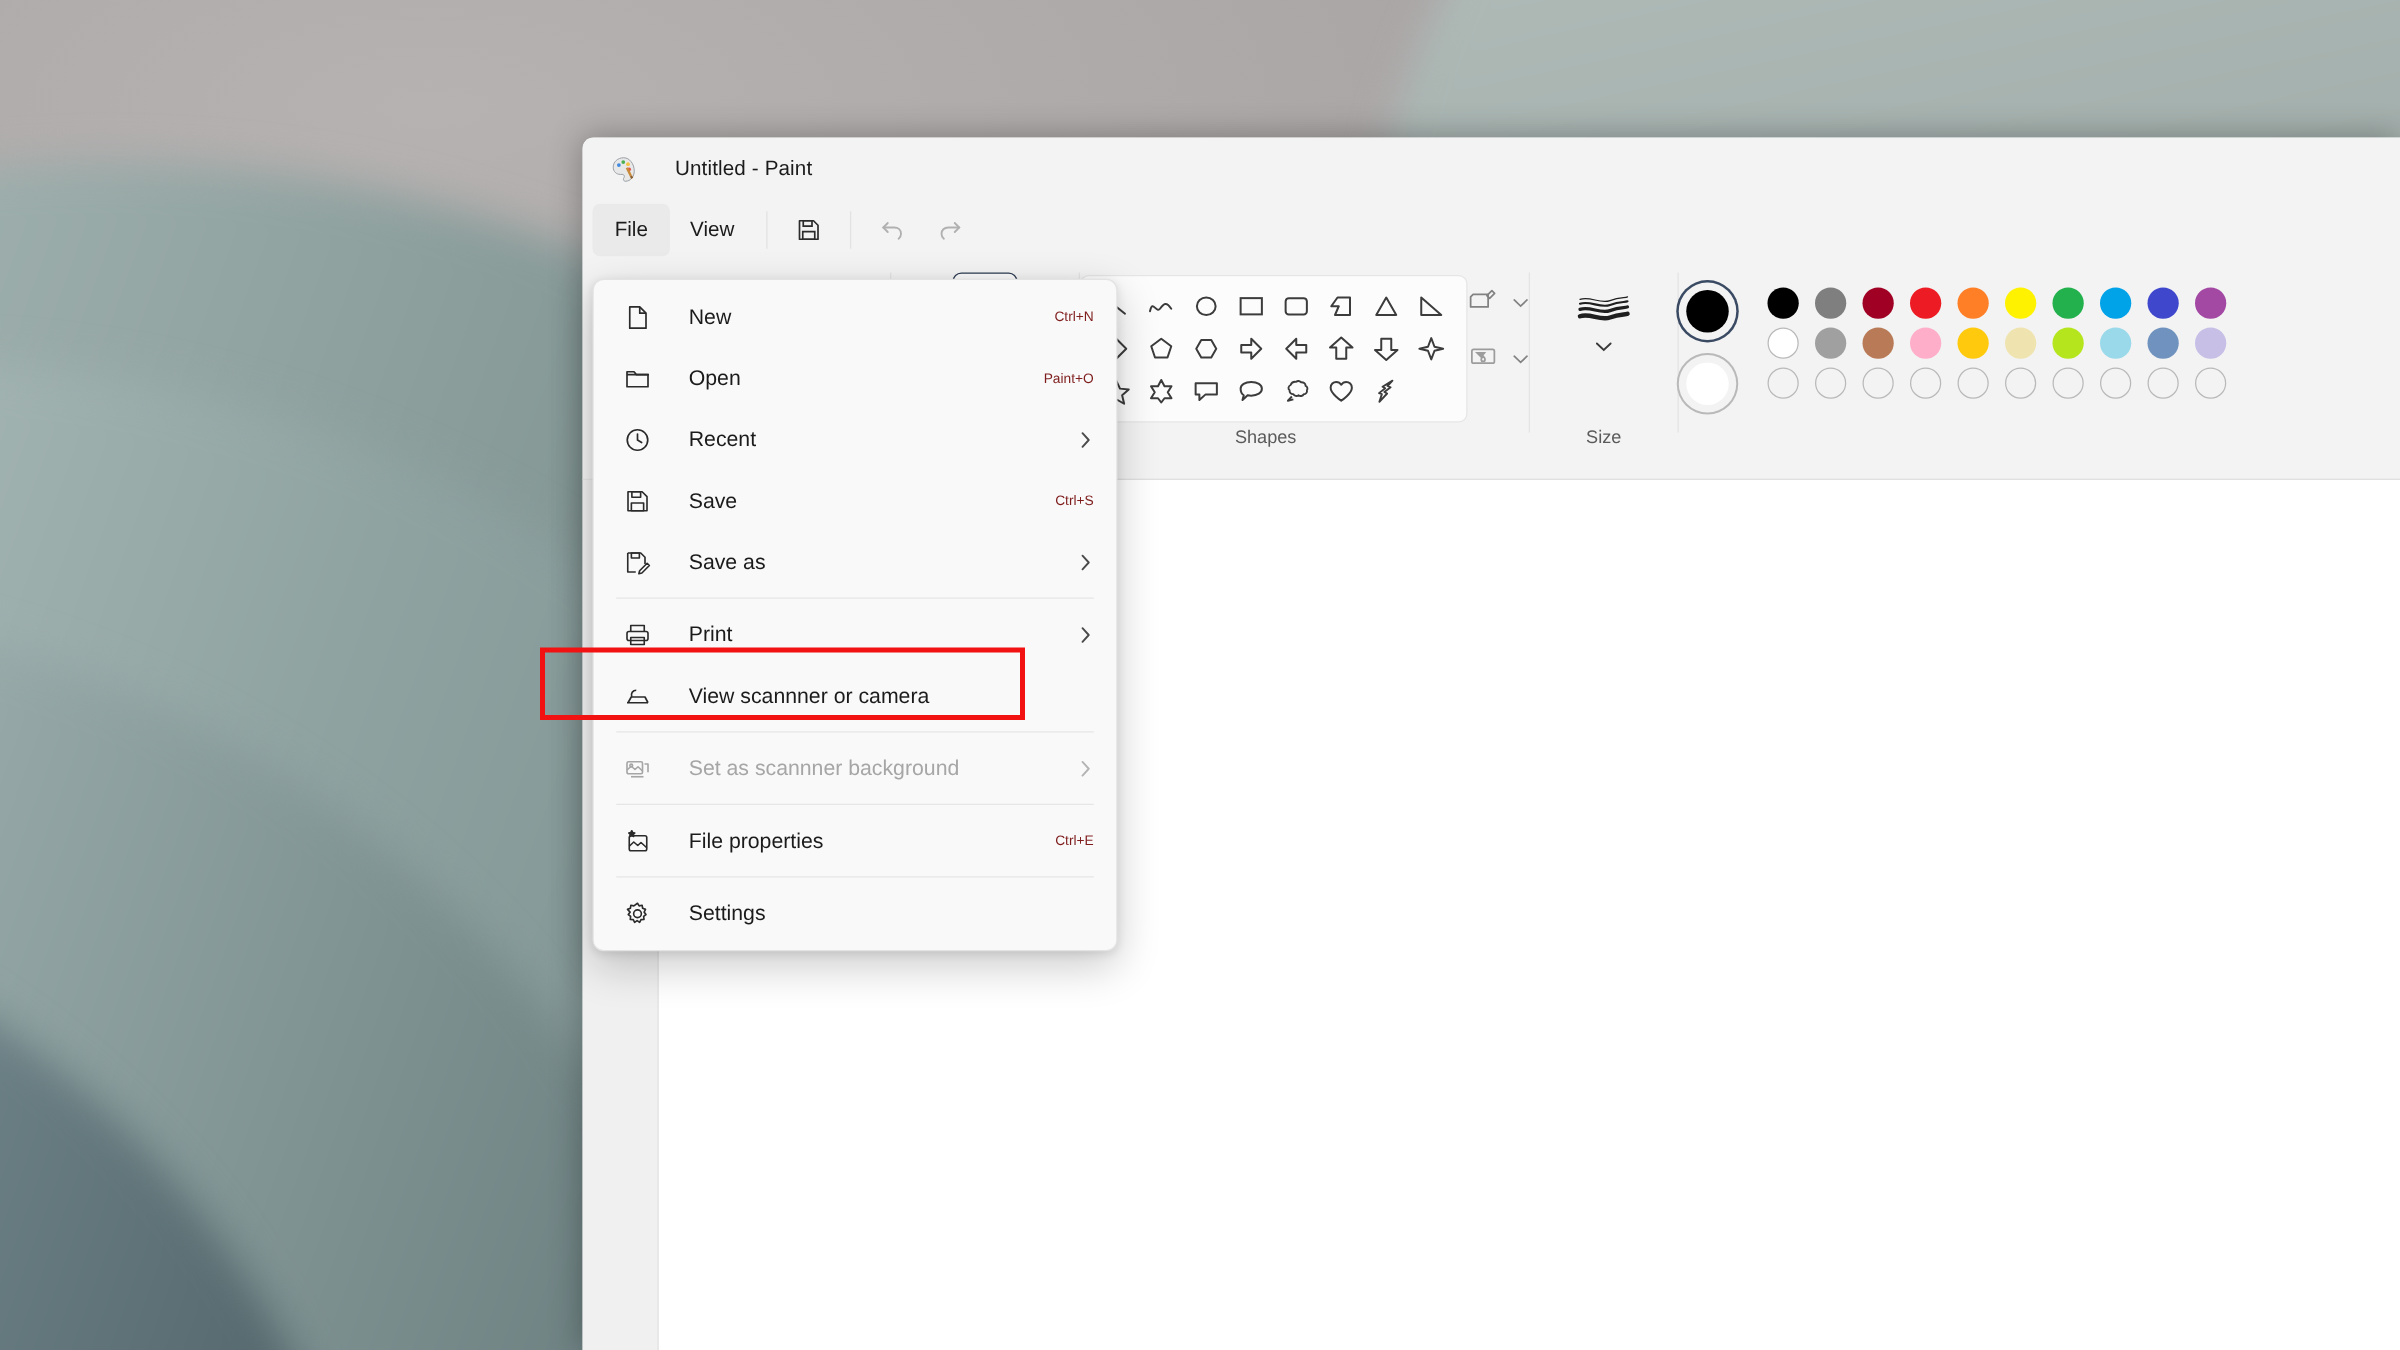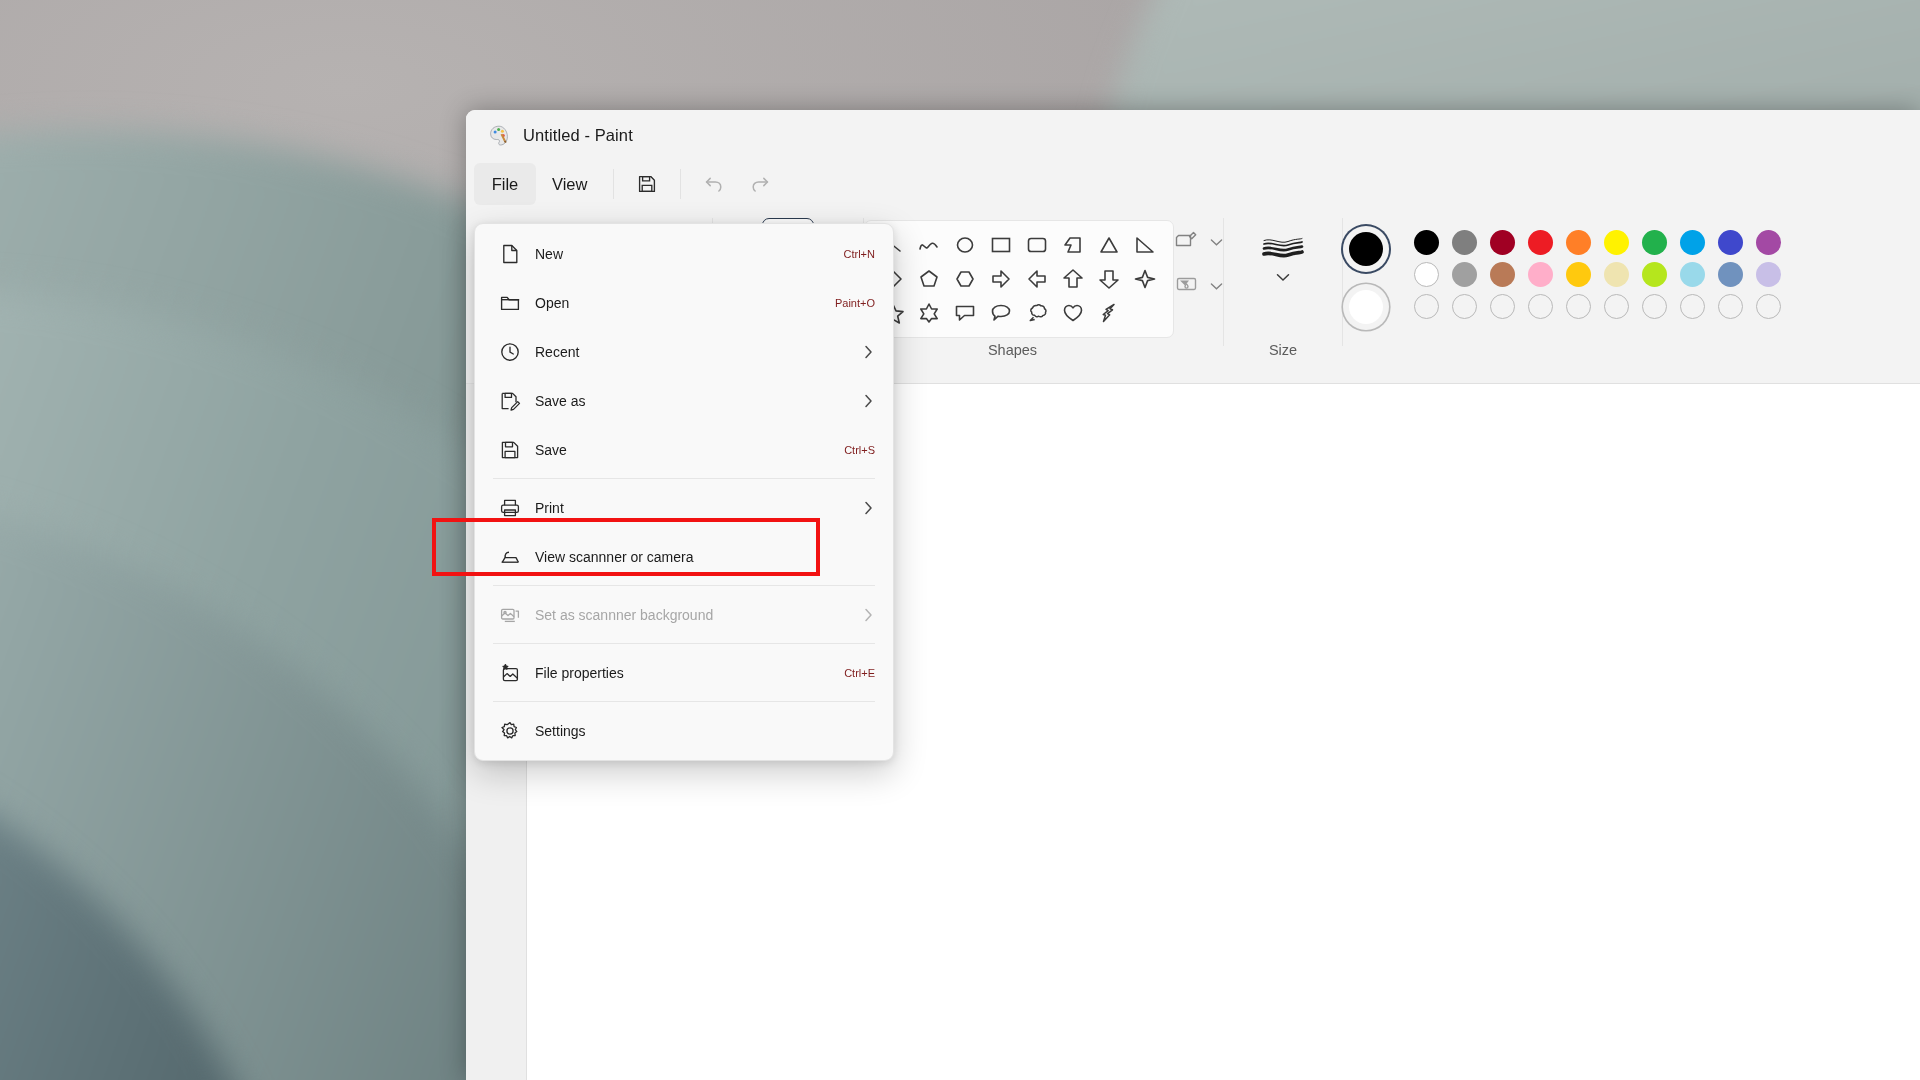--- a/index.html
+++ b/index.html
@@ -76,21 +76,21 @@
     left: 466px; top: 110px;
     width: 1454px; height: 970px;
     background: #f3f3f3;
     border-top-left-radius: 9px;
     box-shadow: 0 0 26px rgba(0,0,0,.30);
     overflow: hidden;
   }
   .titlebar {
     height: 50px;
     display: flex; align-items: center;
-    padding-left: 22px; gap: 13px;
+    padding-left: 22px; gap: 30px;
     background: #f3f3f3;
   }
   .app-icon { width: 22px; height: 22px; display: block; }
   .title-text {
     font-size: 16.5px; color: #1b1b1b; letter-spacing: .1px;
   }
 
   
   .menustrip {
     height: 48px;
@@ -224,21 +224,21 @@
     z-index: 30;
   }
   .mi {
     height: 49px;
     display: flex; align-items: center;
     padding: 0 14px 0 20px;
     border-radius: 6px;
     position: relative;
   }
   .mi .mi-ic { width: 30px; display:flex; align-items:center; justify-content:flex-start; flex:none; }
-  .mi .mi-label { font-size: 14px; color: #1b1b1b; margin-left: 6px; flex: 1; }
+  .mi .mi-label { font-size: 17px; color: #1b1b1b; margin-left: 22px; flex: 1; }
   .mi .mi-acc { font-size: 11px; color: #7f1d1d; }
   .mi .mi-chev { color: #4a4a4a; display:flex; align-items:center; }
   .mi.disabled .mi-label { color: #a6a6a6; }
   .mi.disabled .mi-ic svg { opacity: .4; }
   .mi.disabled .mi-chev { color: #b4b4b4; }
   .menu-sep { height: 1px; background: #e6e6e6; margin: 4px 14px; }
 
   
   #highlight-box {
     position: absolute;
@@ -658,43 +658,43 @@
       <span class="mi-label">Recent</span>
       <span class="mi-chev">
         <svg width="13" height="20" viewBox="0 0 13 20" fill="none" stroke="currentColor" stroke-width="1.5" stroke-linecap="round" stroke-linejoin="round">
           <path d="M4 4.5L9 10l-5 5.5"></path>
         </svg>
       </span>
     </div>
     <div class="mi">
       <span class="mi-ic">
         <svg width="22" height="22" viewBox="0 0 22 22" fill="none" stroke="#2b2b2b" stroke-width="1.3" stroke-linejoin="round">
+          <path d="M3.4 3.4h11.3l3.9 3.9v11.3H3.4z"></path>
+          <path d="M6.5 3.4h7v4.4h-7z"></path>
+          <path d="M6.1 12.4h9.8v6.2H6.1z"></path>
+        </svg>
+      </span>
+      <span class="mi-label">Save</span>
+      <span class="mi-acc">Ctrl+S</span>
+    </div>
+    <div class="mi">
+      <span class="mi-ic">
+        <svg width="22" height="22" viewBox="0 0 22 22" fill="none" stroke="#2b2b2b" stroke-width="1.3" stroke-linejoin="round">
           <path d="M3.2 3.4h10.4l3.4 3.4v5.4"></path>
           <path d="M3.2 3.4v15.2h6.4"></path>
           <path d="M6.1 3.4h6.4v4h-6.4z"></path>
           <path d="M18.7 11.6l1.8 1.8-6 6-2.4.6.6-2.4z"></path>
         </svg>
       </span>
       <span class="mi-label">Save as</span>
       <span class="mi-chev">
         <svg width="13" height="20" viewBox="0 0 13 20" fill="none" stroke="currentColor" stroke-width="1.5" stroke-linecap="round" stroke-linejoin="round">
           <path d="M4 4.5L9 10l-5 5.5"></path>
         </svg>
       </span>
-    </div>
-    <div class="mi">
-      <span class="mi-ic">
-        <svg width="22" height="22" viewBox="0 0 22 22" fill="none" stroke="#2b2b2b" stroke-width="1.3" stroke-linejoin="round">
-          <path d="M3.4 3.4h11.3l3.9 3.9v11.3H3.4z"></path>
-          <path d="M6.5 3.4h7v4.4h-7z"></path>
-          <path d="M6.1 12.4h9.8v6.2H6.1z"></path>
-        </svg>
-      </span>
-      <span class="mi-label">Save</span>
-      <span class="mi-acc">Ctrl+S</span>
     </div>
     <div class="menu-sep"></div>
     <div class="mi">
       <span class="mi-ic">
         <svg width="22" height="22" viewBox="0 0 22 22" fill="none" stroke="#2b2b2b" stroke-width="1.3" stroke-linejoin="round">
           <path d="M5.6 8.2V3.4h10.8v4.8"></path>
           <rect x="2.6" y="8.2" width="16.8" height="7.2" rx="1.6"></rect>
           <path d="M5.6 13h10.8v5.6H5.6z"></path>
         </svg>
       </span>

